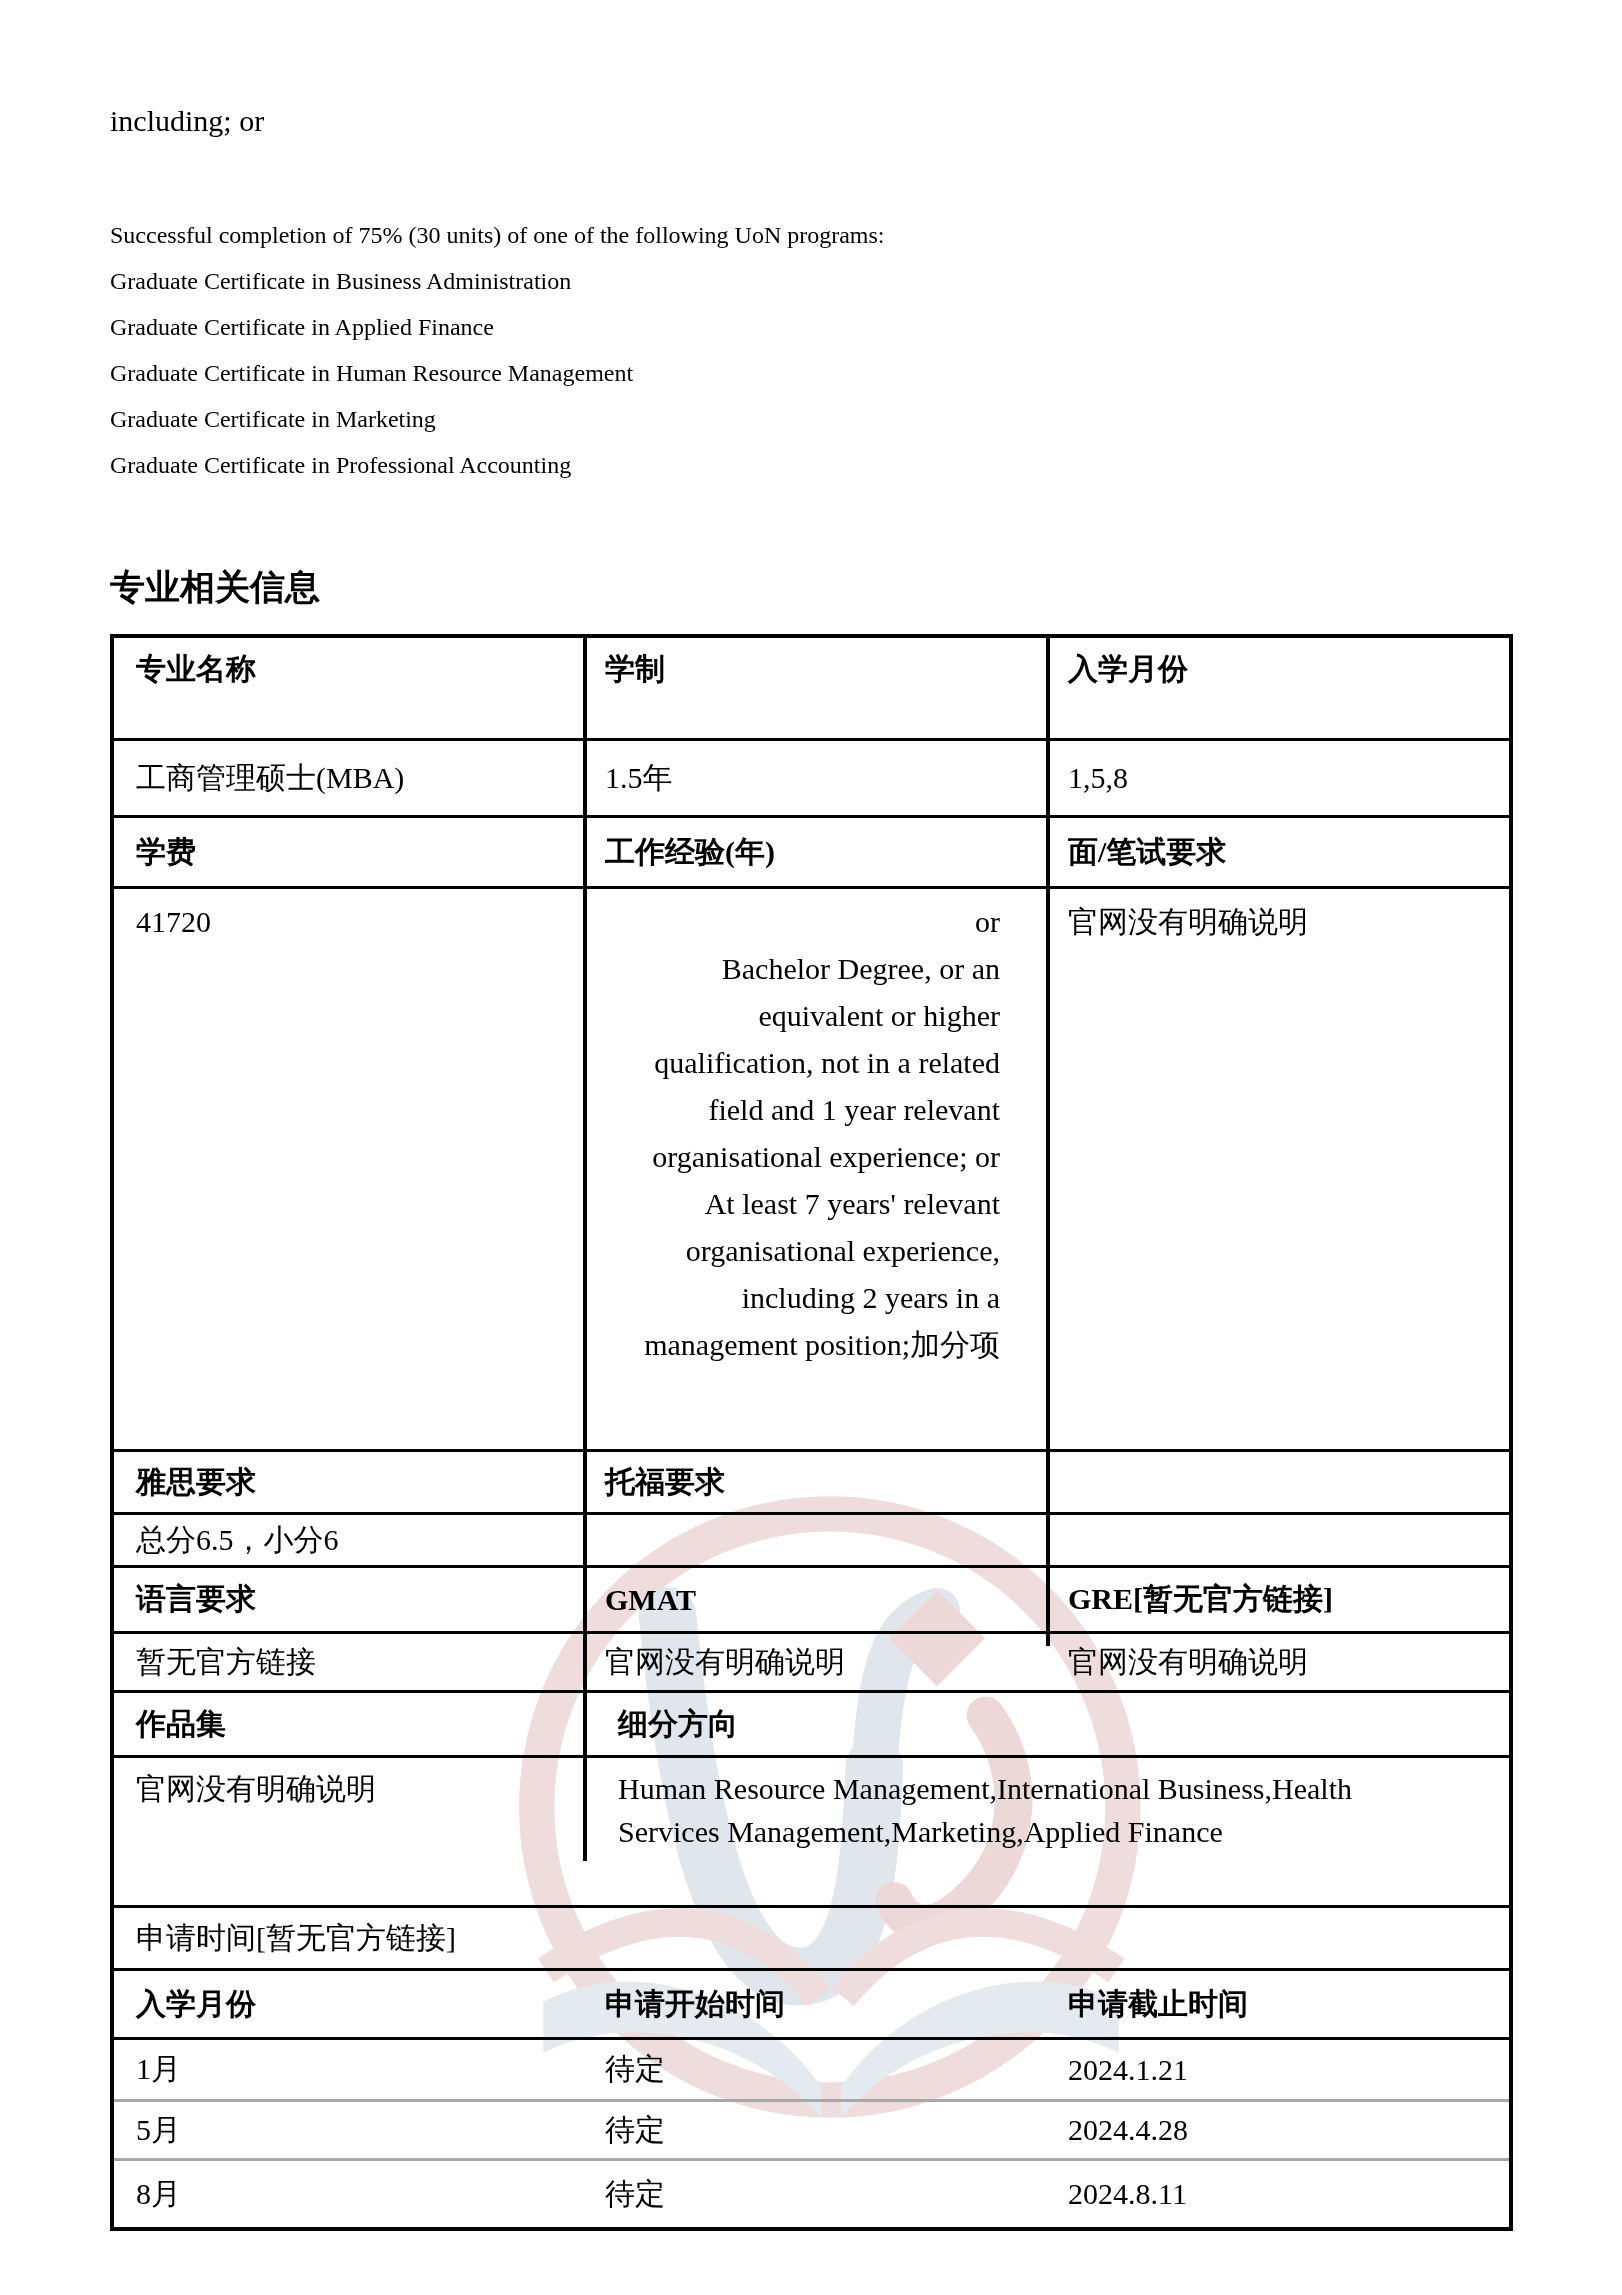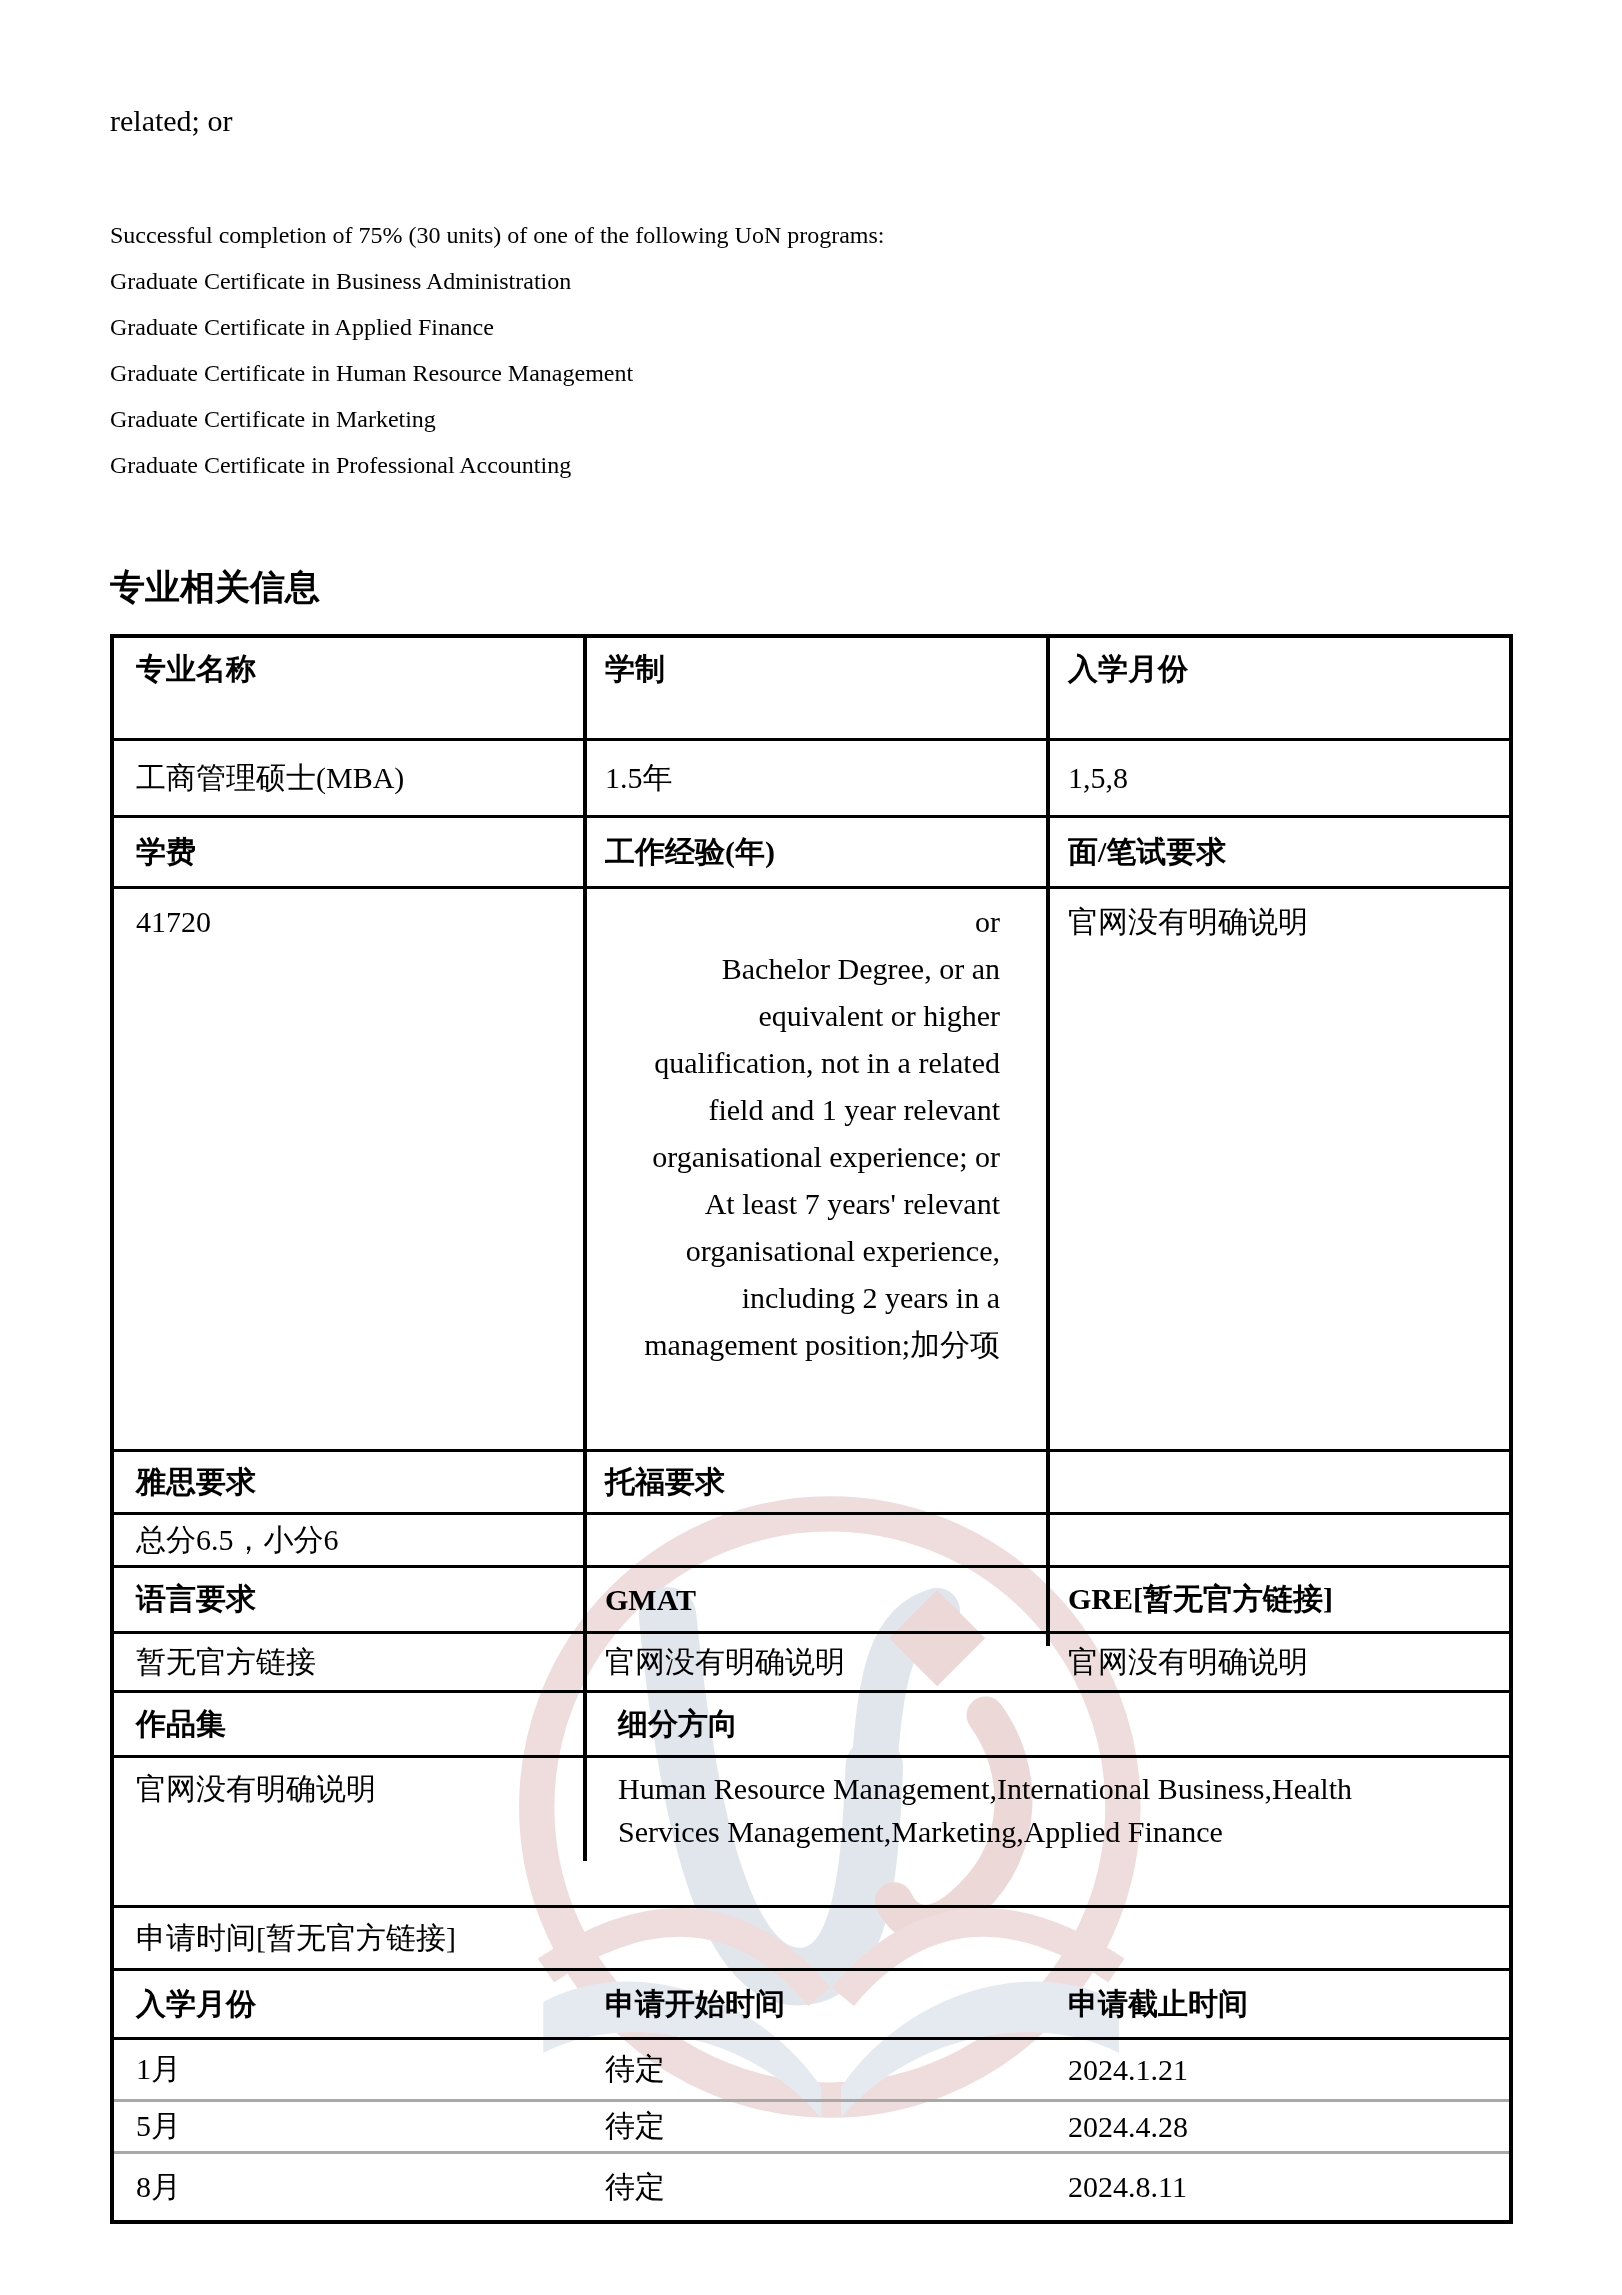--- a/index.html
+++ b/index.html
@@ -23,21 +23,21 @@
   .top{align-items:flex-start;padding-top:9.2px;}
   .preline{white-space:pre-line;}
   .lh72{line-height:47px;text-align:right;}
   .lh66{line-height:43px;}
   .span23{grid-column:2/4;padding-left:35px;}
   .span13{grid-column:1/4;}
 
   .hA{height:63px;}  .hB{height:77px;margin-top:37px;}  .hC{height:71px;} .hD{height:563px;}
   .hE{height:63px;}  .hF{height:53px;}  .hG{height:66px;} .hH{height:59px;}
   .hI{height:65px;}  .hJ{height:150px;} .hK{height:63px;}  .hL{height:69px;}
-  .hM{height:62px;}  .hN{height:52px;}  .hO{height:69px;}
+  .hM{height:62px;}  .hN{height:59px;}  .hO{height:69px;}
 
   .vl{position:absolute;top:0;width:3.9px;background:#000;z-index:2;}
   .vl1{left:469px;height:1223px;}
   .vl2{left:932px;height:1008px;}
   .dmid{padding-right:46px;}
   .jmid{padding-right:79px;}
 </style>
 </head>
 <body>
 
@@ -52,21 +52,21 @@
       <path d="M 1506 2622 C 1566 2704 1566 2822 1486 2900 C 1428 2958 1386 2948 1366 2906" fill="none" stroke="#bd6a6a" stroke-width="58" stroke-linecap="round"></path>
       <path d="M 834 3012 C 1002 2898 1142 2920 1252 3052" fill="none" stroke="#c47a7a" stroke-width="44"></path>
       <path d="M 1706 3012 C 1538 2898 1398 2920 1288 3052" fill="none" stroke="#c47a7a" stroke-width="44"></path>
       <path d="M 1255 3190 C 1150 3040 960 2990 830 3060 L 830 3138 C 960 3072 1150 3112 1255 3238 Z" fill="#9fb0c6"></path>
       <path d="M 1285 3190 C 1390 3040 1580 2990 1710 3060 L 1710 3138 C 1580 3072 1390 3112 1285 3238 Z" fill="#9fb0c6"></path>
     </g>
   </svg>
 
   <div class="content">
 
-    <p class="p1">related; or</p>
+    <p class="p1">including; or</p>
 
     <div class="p2">
       <p>Successful completion of 75% (30 units) of one of the following UoN programs:</p>
       <p>Graduate Certificate in Business Administration</p>
       <p>Graduate Certificate in Applied Finance</p>
       <p>Graduate Certificate in Human Resource Management</p>
       <p>Graduate Certificate in Marketing</p>
       <p>Graduate Certificate in Professional Accounting</p>
     </div>
 

